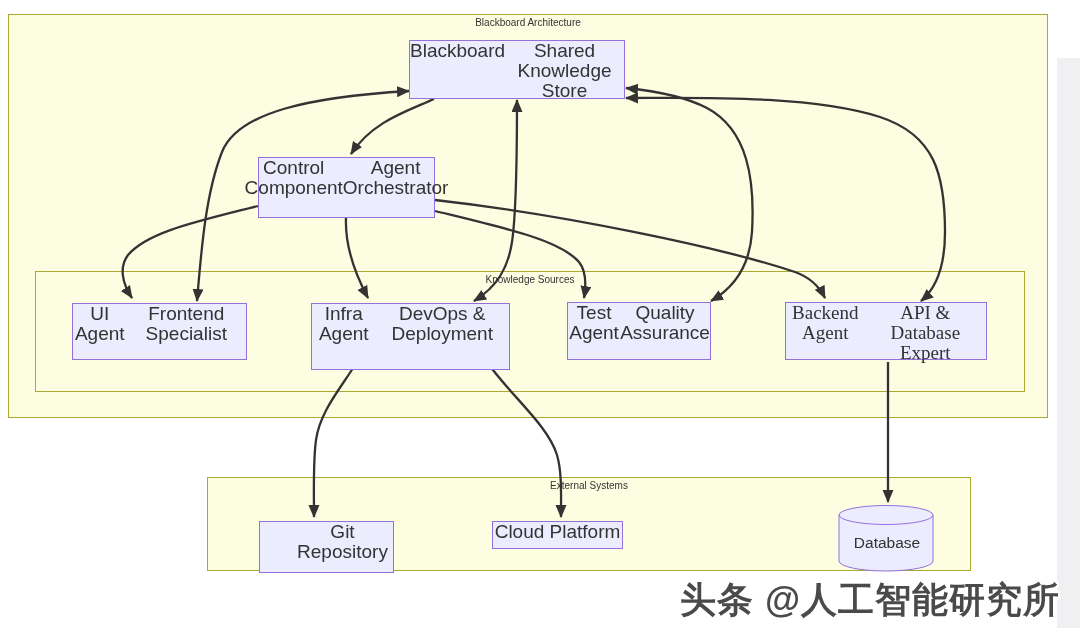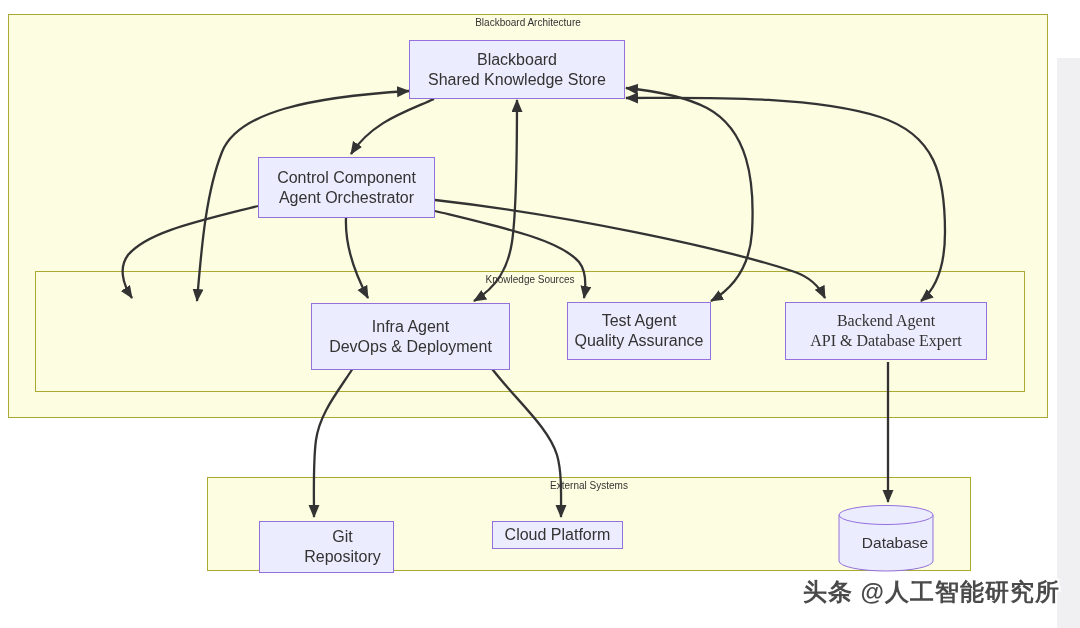--- a/index.html
+++ b/index.html
@@ -16,35 +16,35 @@
     position:absolute;background:var(--subgraph-fill);
     border:1px solid var(--subgraph-border);box-sizing:border-box;
   }
   .subgraph-title{
     position:absolute;top:2px;left:0;right:0;text-align:center;
     font-size:10px;color:var(--text);
   }
   .node{
     position:absolute;background:var(--node-fill);
     border:1px solid var(--node-border);box-sizing:border-box;
-    display:flex;flex-direction:column;justify-content:center;
-    font-size:16px;line-height:20px;text-align:center;color:var(--text);
+    display:flex;flex-direction:row;justify-content:center;
+    font-size:19px;line-height:20px;text-align:center;color:var(--text);
     z-index:3;
   }
   #edges{position:absolute;left:0;top:0;z-index:2;pointer-events:none;}
   #edges path.edge{fill:none;stroke:var(--edge);stroke-width:2.3px;}
   #edges .arrowhead{fill:var(--edge);stroke:none;}
   #edges .cyl{fill:var(--node-fill);stroke:var(--node-border);stroke-width:1px;}
   .db-label{
     position:absolute;left:839px;top:534px;width:96px;text-align:center;
-    font-size:15.5px;color:var(--text);z-index:4;padding-left:8px;
+    font-size:15.5px;color:var(--text);z-index:4;
   }
   #watermark{
     position:absolute;right:20px;top:576px;z-index:5;
-    font-size:24px;font-weight:bold;color:#4a4a4a;letter-spacing:1px;
+    font-size:36px;font-weight:bold;color:#4a4a4a;letter-spacing:1px;
     text-shadow:-2px -2px 0 #fff,2px -2px 0 #fff,-2px 2px 0 #fff,2px 2px 0 #fff,
                  0 -2px 0 #fff,0 2px 0 #fff,-2px 0 0 #fff,2px 0 0 #fff;
     white-space:nowrap;
   }
   #right-gutter{
     position:absolute;left:1057px;top:58px;width:23px;height:570px;
     background:#f0f0f2;z-index:1;
   }
 </style>
 </head>
@@ -109,20 +109,24 @@
   <div class="node" style="left:409px;top:40px;width:216px;height:59px;">
     <span>Blackboard</span>
     <span>Shared Knowledge Store</span>
   </div>
 
   <div class="node" style="left:258px;top:157px;width:177px;height:61px;">
     <span>Control Component</span>
     <span>Agent Orchestrator</span>
   </div>
 
+  <div class="node" style="left:72px;top:303px;width:175px;height:57px;">
+    <span>UI Agent</span>
+    <span>Frontend Specialist</span>
+  </div>
 
   <div class="node" style="left:311px;top:303px;width:199px;height:67px;">
     <span>Infra Agent</span>
     <span>DevOps &amp; Deployment</span>
   </div>
 
   <div class="node" style="left:567px;top:302px;width:144px;height:58px;">
     <span>Test Agent</span>
     <span>Quality Assurance</span>
   </div>

